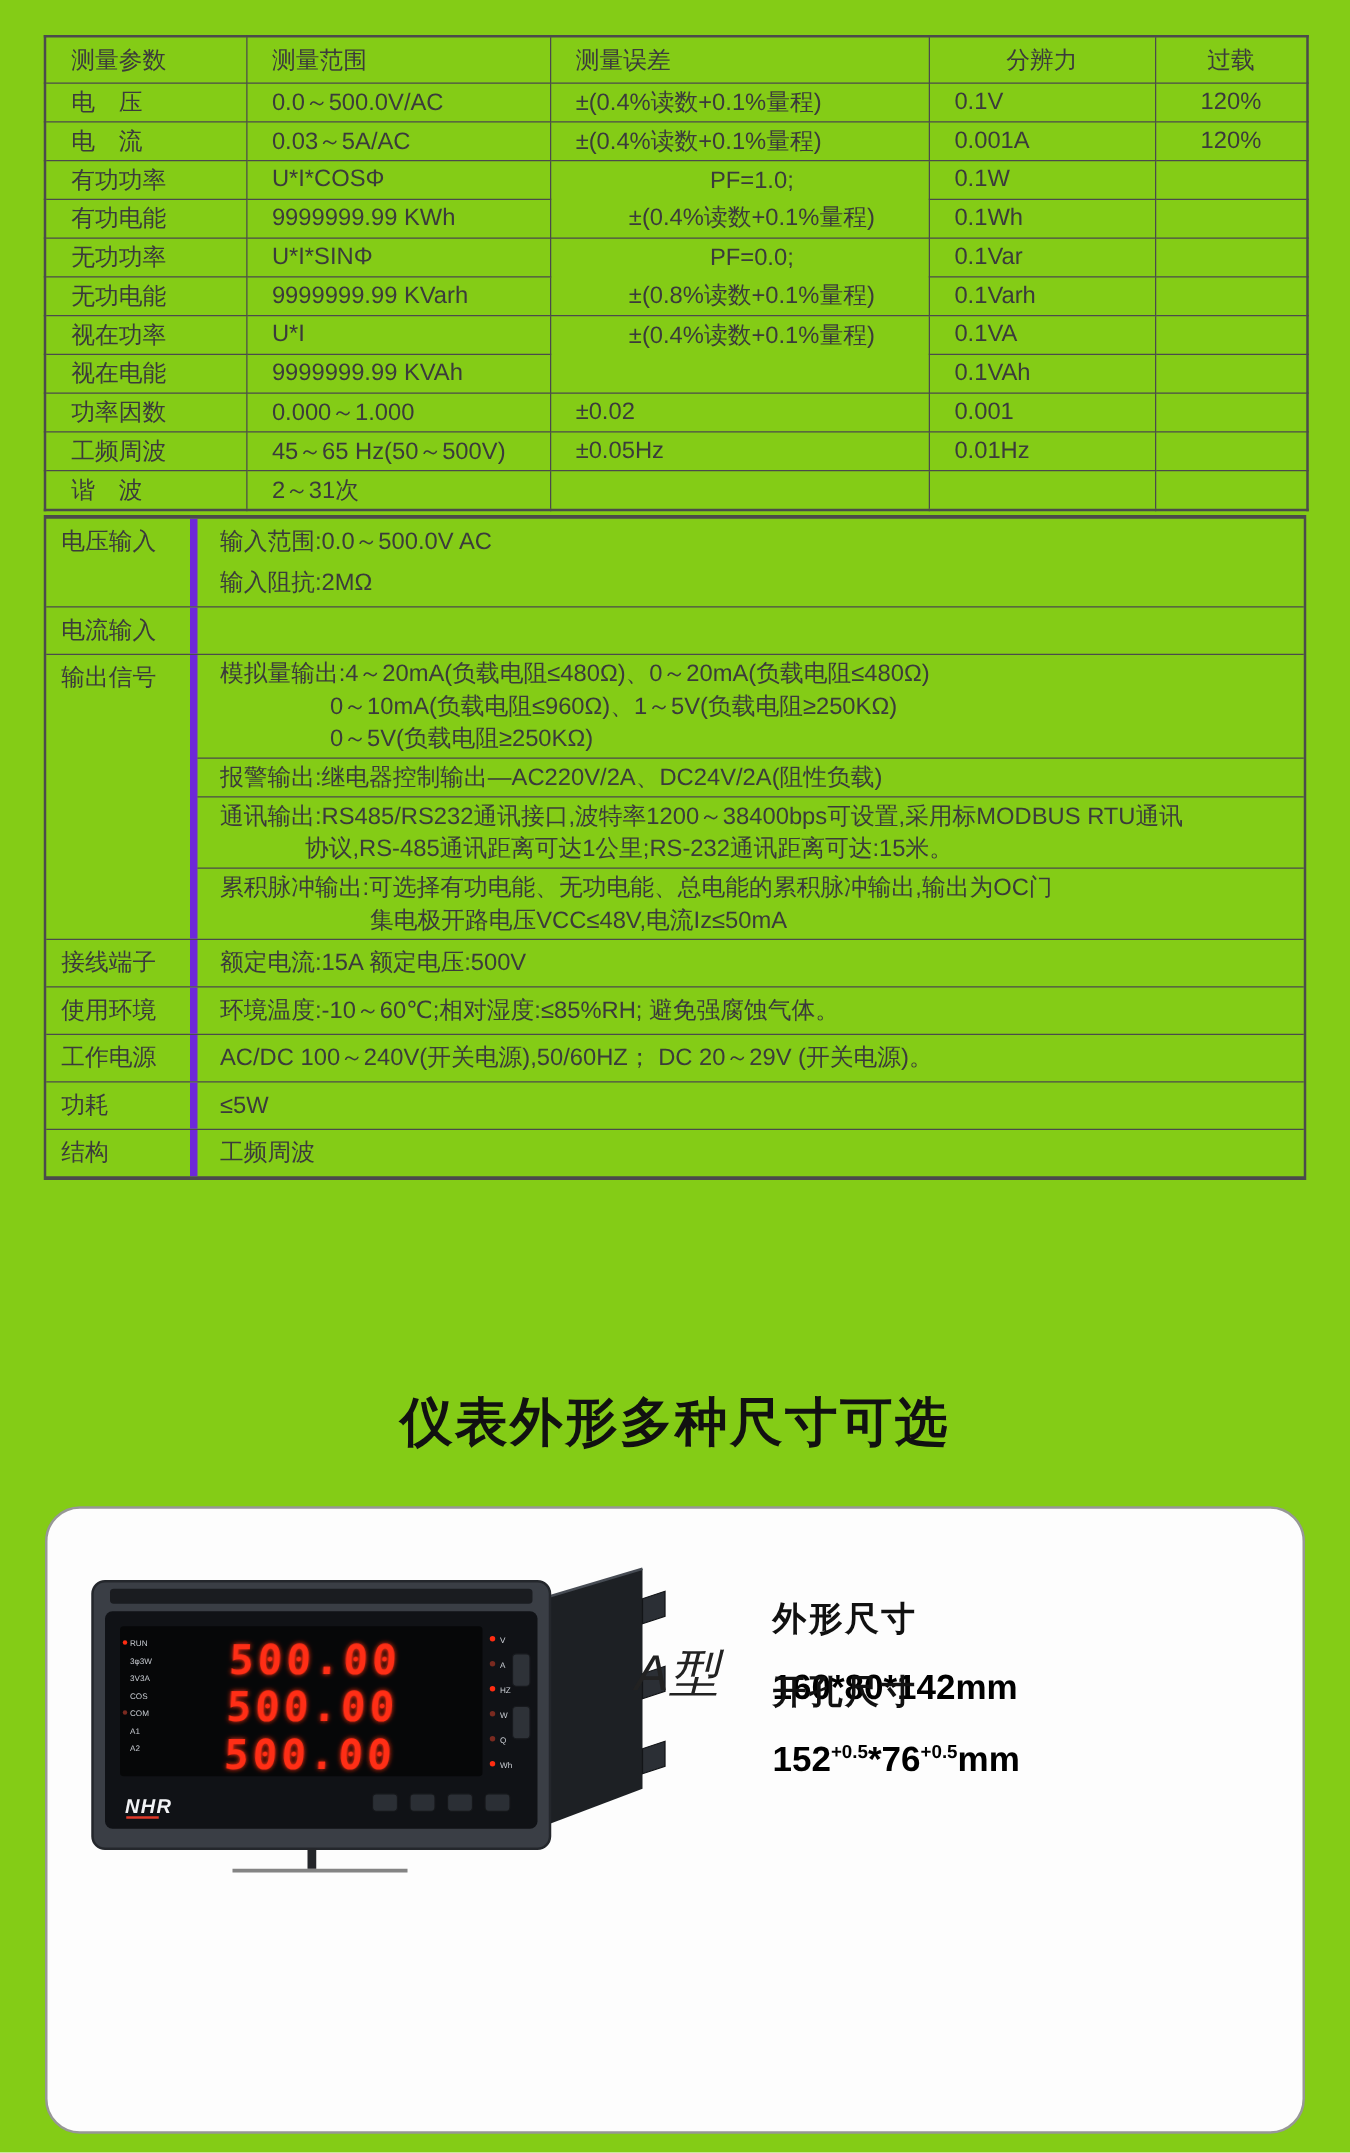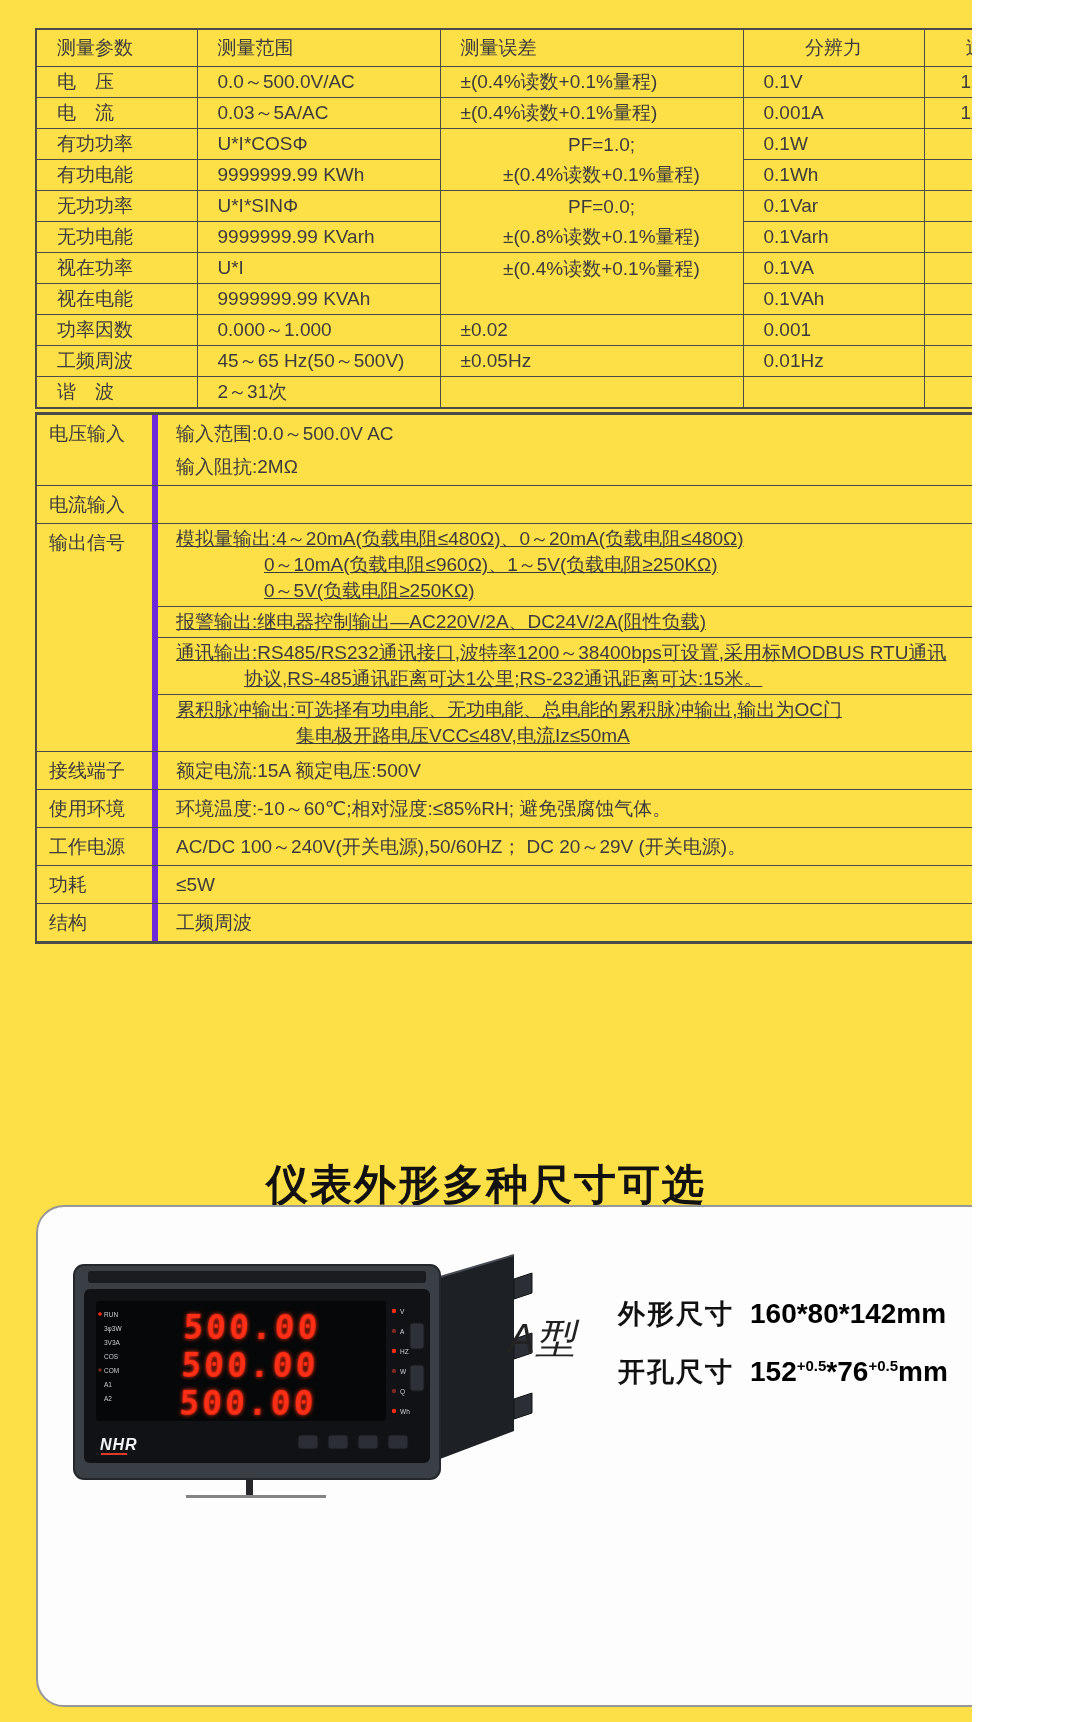--- a/index.html
+++ b/index.html
@@ -1,16 +1,16 @@
 <!DOCTYPE html>
 <html><head>
 <meta charset="utf-8">
 <style>
   html,body{margin:0;padding:0;background:#fff;}
-  .page{position:relative;width:972px;height:1722px;background:#fde047;
+  .page{position:relative;width:1080px;height:1722px;background:#84cc16;
         font-family:"Liberation Sans","DejaVu Sans",sans-serif;color:#3b3b3b;overflow:hidden;}
 
   
   .t1{position:absolute;left:35px;top:28px;width:1010px;border-collapse:collapse;
       table-layout:fixed;font-size:19px;border:2px solid #4b4b4b;}
   .t1 td{border:1px solid #4b4b4b;height:30px;padding:0 4px 0 20px;text-align:left;
          white-space:nowrap;overflow:hidden;color:#3b3b3b;}
   .t1 tr.hdr td{height:36px;}
   .t1 td.ctr{text-align:center;padding:0 4px;}
   .t1 td.err2{padding:0;vertical-align:top;}
@@ -18,39 +18,39 @@
 
   
   .t2{position:absolute;left:35px;top:412px;width:1010px;box-sizing:border-box;
       border:2px solid #4b4b4b;border-top-width:3px;border-bottom-width:3px;font-size:19px;}
   .t2row{display:flex;border-top:1px solid #4b4b4b;}
   .t2row:first-child{border-top:none;}
   .t2label{flex:0 0 121px;box-sizing:border-box;border-right:6px solid #6d28d9;
            padding:2px 2px 2px 12px;line-height:33px;white-space:nowrap;}
   .t2content{flex:1;min-width:0;padding:2px 6px 2px 18px;}
   .t2content .ln{line-height:33px;white-space:nowrap;}
-  .t2subwrap{flex:1;min-width:0;text-decoration:underline;}
+  .t2subwrap{flex:1;min-width:0;}
   .t2sub{border-top:1px solid #4b4b4b;padding:2px 6px 2px 18px;}
   .t2sub:first-child{border-top:none;}
   .ind1{padding-left:88px;}
   .ind2{padding-left:68px;}
   .ind3{padding-left:120px;}
 
   
   .sec-title{position:absolute;left:0;top:1110px;width:100%;text-align:center;
-             font-size:42px;font-weight:bold;color:#111;letter-spacing:2px;margin-top:47px;}
+             font-size:42px;font-weight:bold;color:#111;letter-spacing:2px;}
 
   
   .pbox{position:absolute;left:36px;top:1205px;width:1004px;height:498px;
         border:2px solid #979797;border-radius:28px;background:#fdfdfd;}
   .device-wrap{position:absolute;left:28px;top:42px;width:480px;height:260px;}
   .type-label{position:absolute;left:470px;top:104px;font-size:40px;color:#222;
               letter-spacing:1px;white-space:nowrap;font-style:italic;}
   .dims{position:absolute;left:580px;top:70px;}
-  .dimrow{display:flex;align-items:baseline;height:58px;white-space:nowrap;}
+  .dimrow{display:flex;align-items:baseline;height:58px;white-space:nowrap;flex-direction:column;}
   .dimlabel{font-size:27px;font-weight:bold;color:#111;margin-right:16px;letter-spacing:2px;}
   .dimval{font-size:28px;font-weight:bold;color:#000;margin-top:21px;}
   .dimval sup{font-size:15px;font-weight:bold;}
 
   
   .ledtext{font-family:"DejaVu Sans Mono",monospace;font-weight:bold;letter-spacing:3px;}
 </style>
 </head>
 <body>
 

